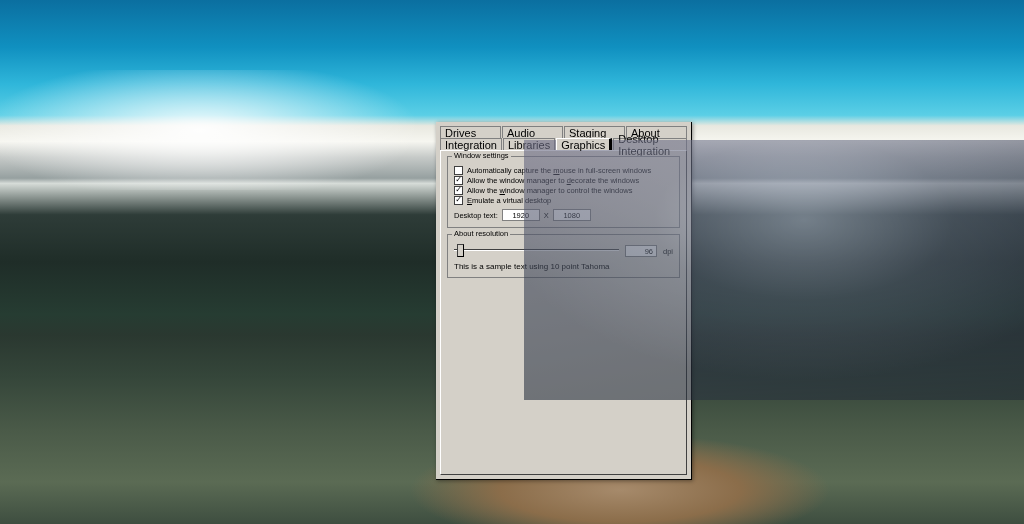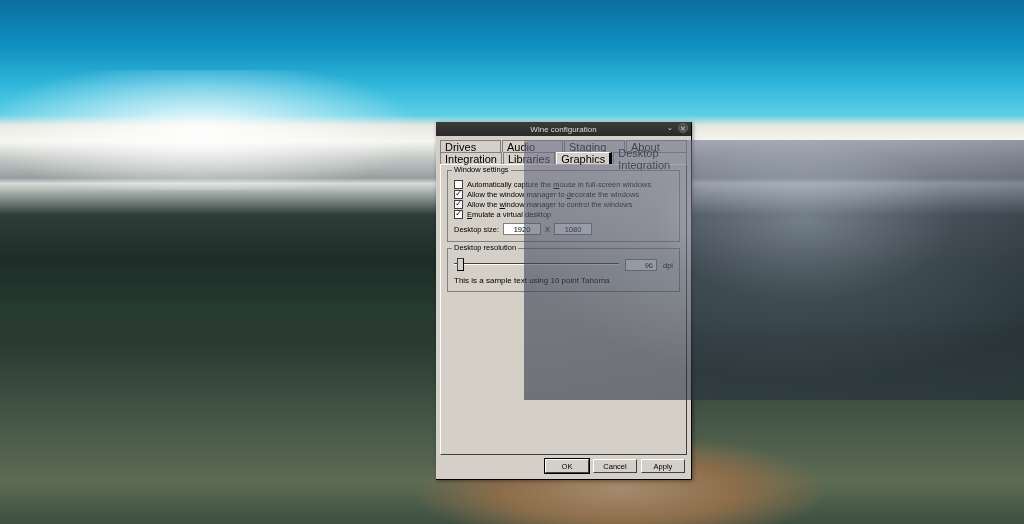--- a/index.html
+++ b/index.html
@@ -254,27 +254,20 @@
     cursor: default;
   }
   .btn.default {
     box-shadow: 0 0 0 1px #000;
   }
 </style>
 </head>
 <body>
 
 <div class="window">
-  <div class="titlebar">
-    <span>Wine configuration</span>
-    <div class="titlebar-controls">
-      <span class="chev">⌄</span>
-      <span class="tbtn">✕</span>
-    </div>
-  </div>
   <div class="client">
     <div class="tabbar">
       <div class="tabrow toprow">
         <div class="tab">
             <span>Drives</span>
           </div>
         <div class="tab">
             <span>Audio</span>
           </div>
         <div class="tab">
@@ -315,46 +308,35 @@
         <div class="check-row">
           <span class="fake-check checked"></span>
           <span class="check-label">Allow the <u>w</u>indow manager to control the windows</span>
         </div>
         <div class="check-row">
           <span class="fake-check checked"></span>
           <span class="check-label"><u>E</u>mulate a virtual desktop</span>
         </div>
 
         <div class="sizerow">
-          <span>Desktop size:</span>
+          <span>Desktop text:</span>
           <input class="numinput" value="1920" style="">
           <span class="sep">X</span>
           <input class="numinput" value="1080" style="">
         </div>
       </div>
 
       <div class="groupbox">
-        <span class="groupbox-legend">Desktop resolution</span>
+        <span class="groupbox-legend">About resolution</span>
         <div class="resrow">
           <div class="slider">
             <div class="slider-track"></div>
             <div class="slider-thumb"></div>
           </div>
           <input class="dpiinput" value="96" style="">
           <span class="dpi-label">dpi</span>
         </div>
         <div class="sample">This is a sample text using 10 point Tahoma</div>
       </div>
 
     </div>
-    <div class="buttonrow">
-      <div class="btn default">
-          <span>OK</span>
-        </div>
-      <div class="btn">
-          <span>Cancel</span>
-        </div>
-      <div class="btn">
-          <span>Apply</span>
-        </div>
-    </div>
   </div>
 </div>
 
 </body></html>

